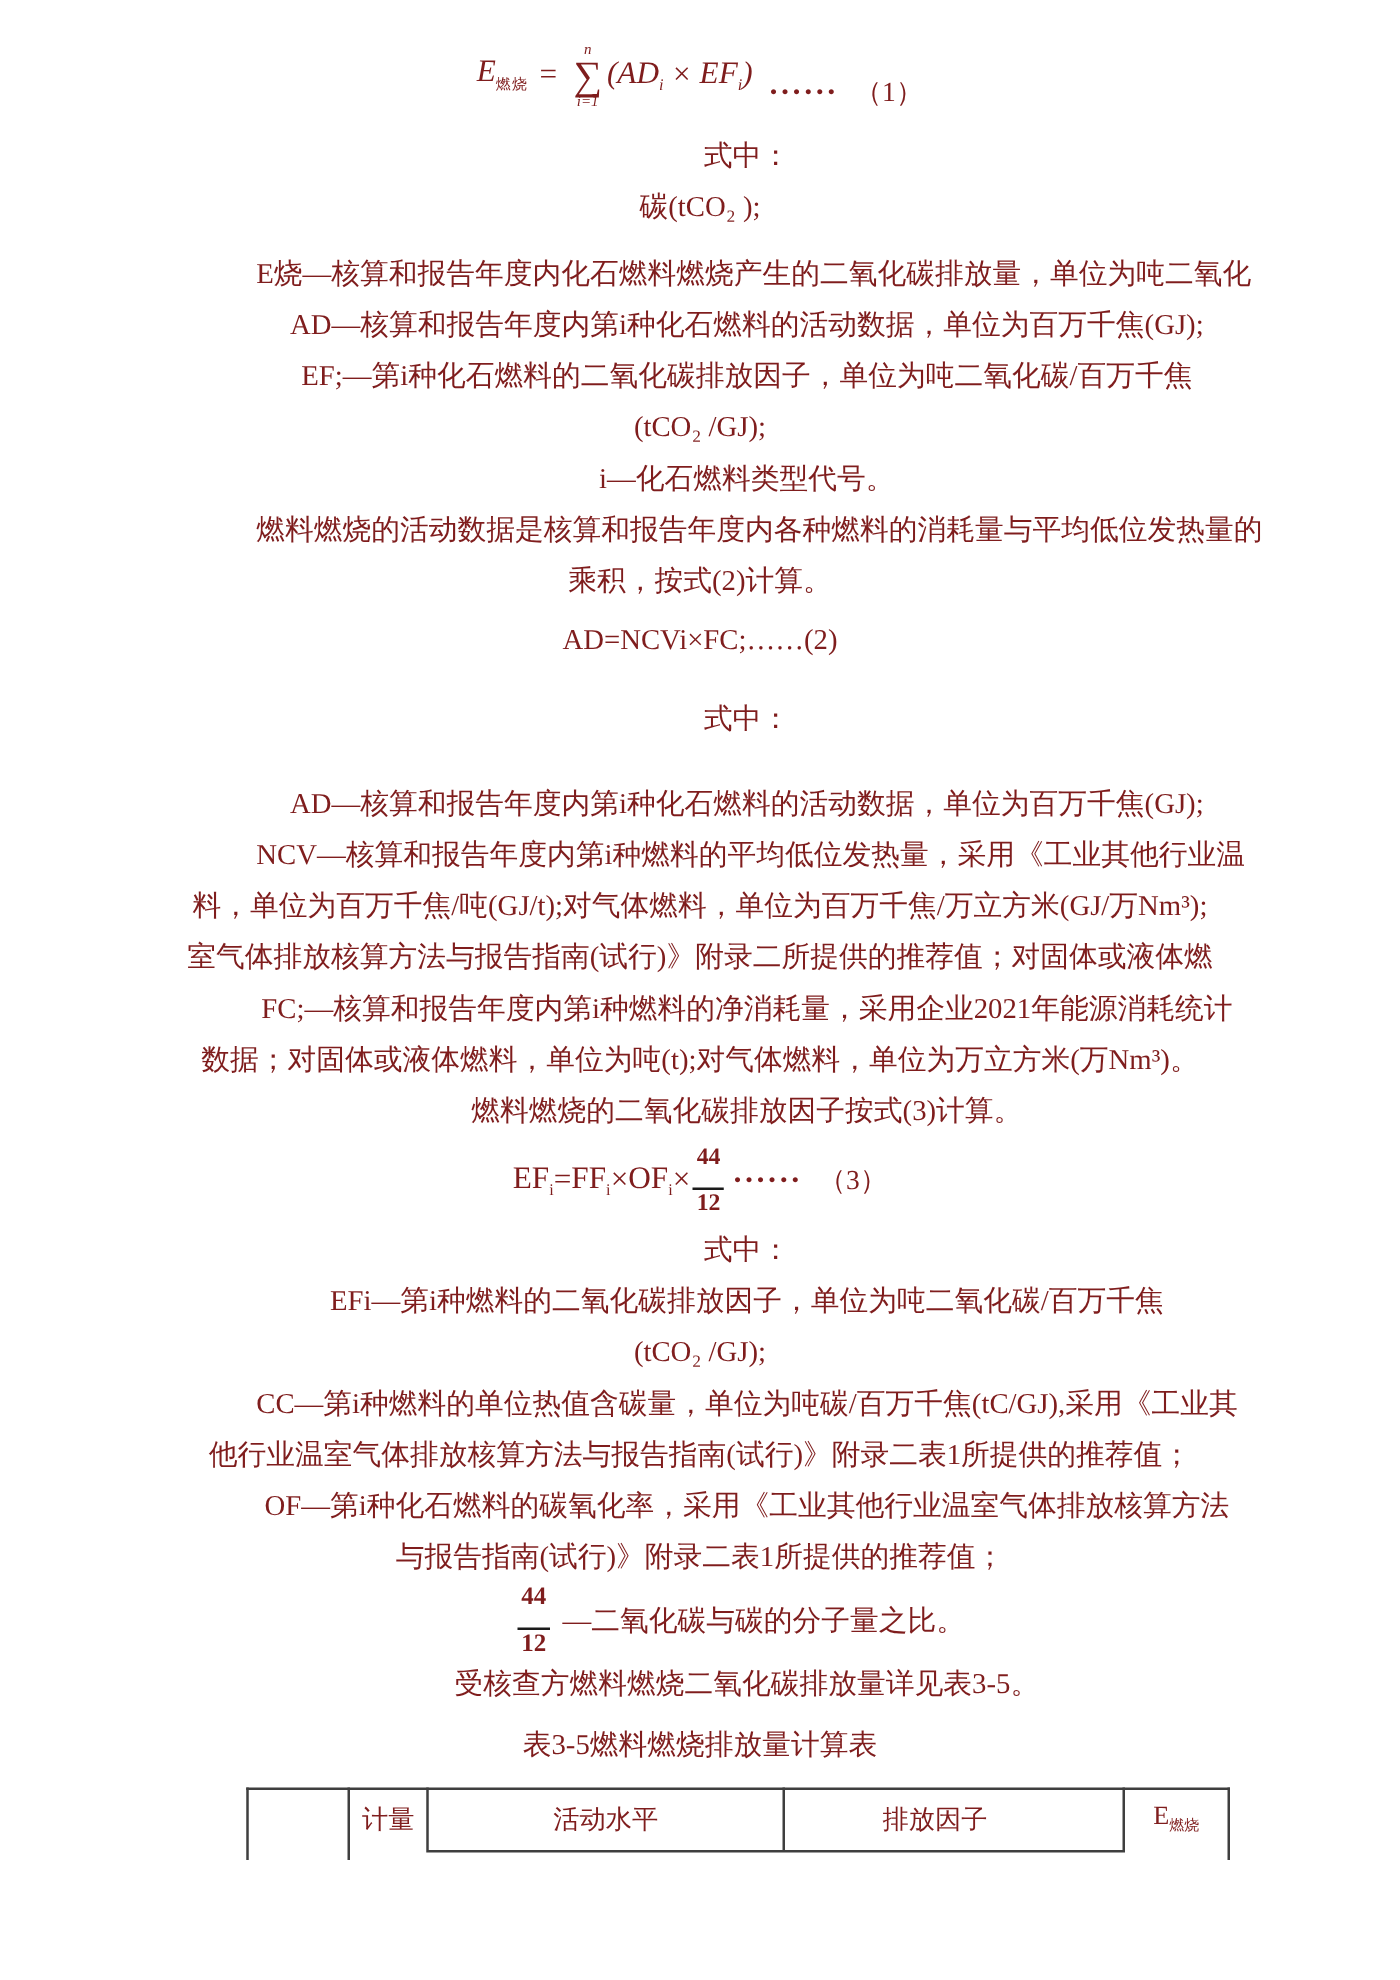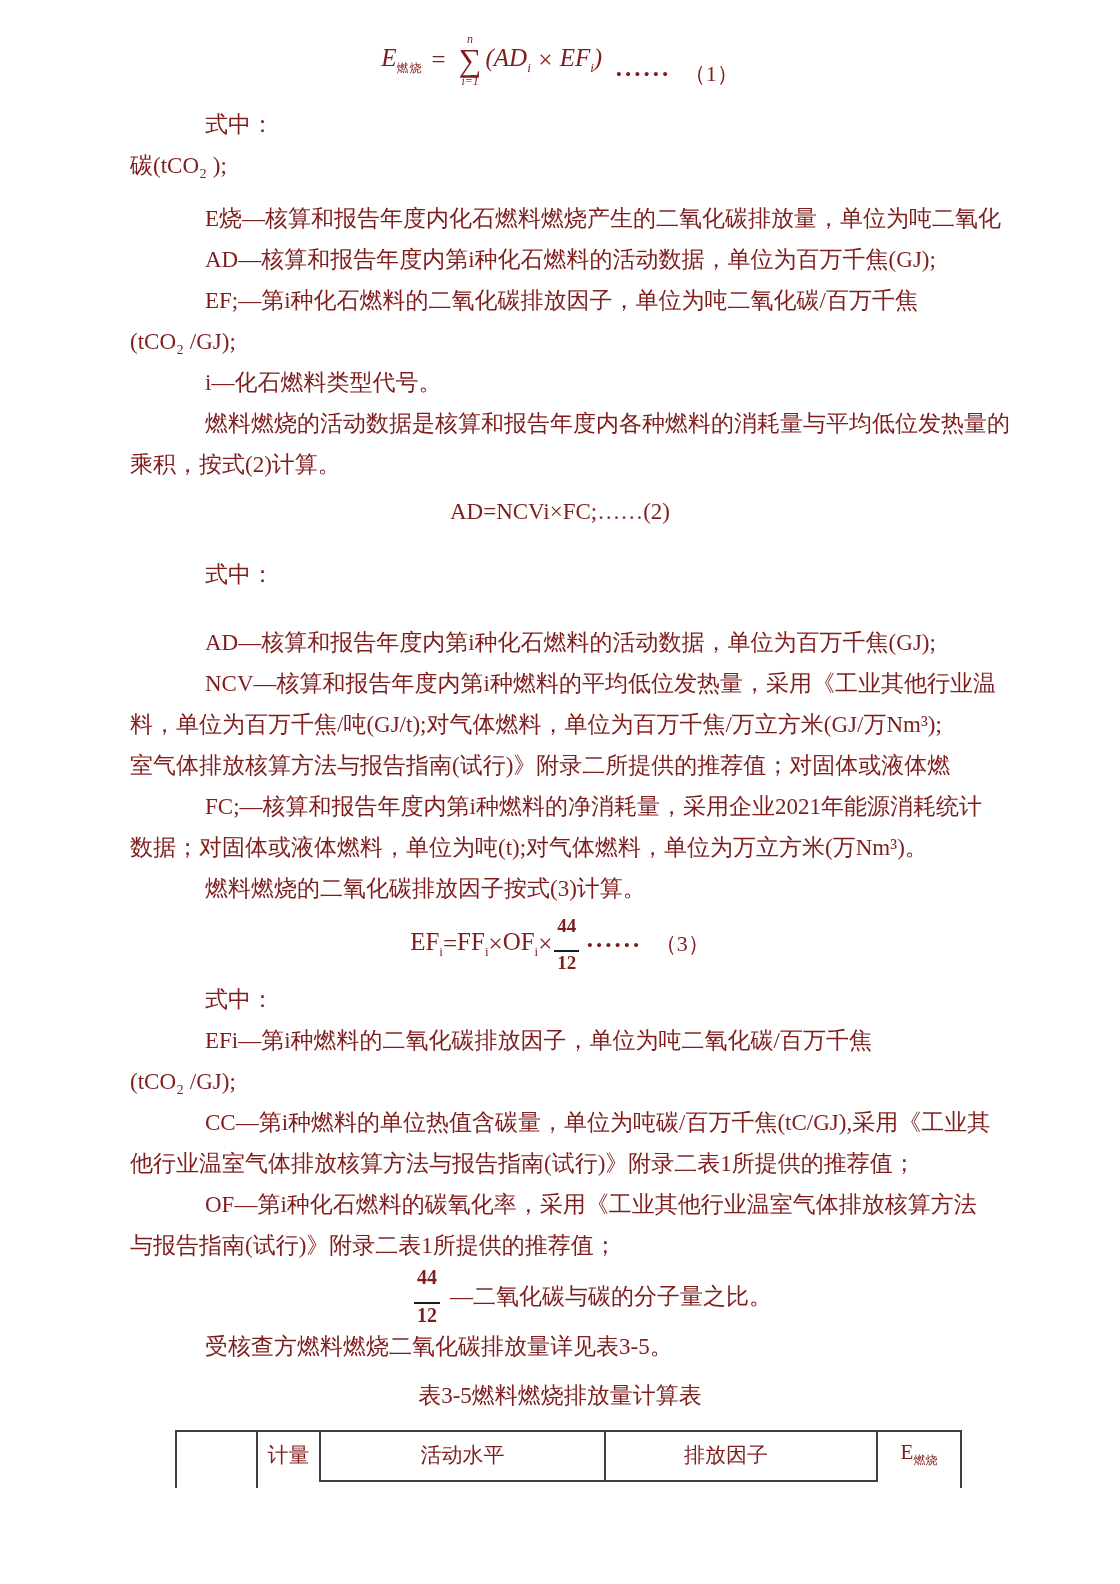--- a/index.html
+++ b/index.html
@@ -2,21 +2,21 @@
 <html><head>
 <meta charset="utf-8">
 <style>
   html,body{margin:0;padding:0;background:#e8e8e8;}
   .page{
     position:relative;width:1120px;height:1584px;background:#ffffff;overflow:hidden;
     font-family:"Liberation Serif","DejaVu Serif","DejaVu Sans",serif;color:#7f1d1d;
     margin:0 auto;
   }
   .doc{position:absolute;left:130px;top:28px;width:860px;font-size:23px;}
-  .ln{height:41px;line-height:41px;white-space:nowrap;}
+  .ln{height:41px;line-height:41px;white-space:nowrap;text-align:center;}
   .ind{padding-left:75px;}
   .ctr{text-align:center;padding-left:0;}
   .mt6{margin-top:6px}.mt8{margin-top:8px}.mt12{margin-top:12px}
   .mt22{margin-top:22px}.mt27{margin-top:27px}.mt14{margin-top:14px}
 
   
   .f1{height:64px;display:flex;align-items:center;justify-content:center;font-size:25px;font-style:italic;}
   .vg{display:inline-block;}
   .f1 .eq{font-style:normal;margin:0 9px;}
   .fsub{font-size:13px;}
@@ -119,21 +119,21 @@
         <span class="frac-num">44</span>
         <span class="frac-den">12</span>
       </span>
       <span>—二氧化碳与碳的分子量之比。</span>
     </div>
 
     <div class="ln ind">受核查方燃料燃烧二氧化碳排放量详见表3-5。</div>
 
     <div class="ln ctr mt8">表3-5燃料燃烧排放量计算表</div>
 
-    <div class="t35 mt14" style="margin-left:45px;">
+    <div class="t35 mt14" style="margin-left:67px;">
       <div class="tline" style="left:0;top:0;width:787px;height:2px;"></div>
       <div class="tline" style="left:0;top:0;width:2px;height:58px;"></div>
       <div class="tline" style="left:81px;top:0;width:2px;height:58px;"></div>
       <div class="tline" style="left:144px;top:0;width:2px;height:50px;"></div>
       <div class="tline" style="left:429px;top:0;width:2px;height:50px;"></div>
       <div class="tline" style="left:701px;top:0;width:2px;height:50px;"></div>
       <div class="tline" style="left:785px;top:0;width:2px;height:58px;"></div>
       <div class="tline" style="left:144px;top:50px;width:559px;height:2px;"></div>
 
       <div class="tlabel" style="left:2px;width:79px;"></div>

